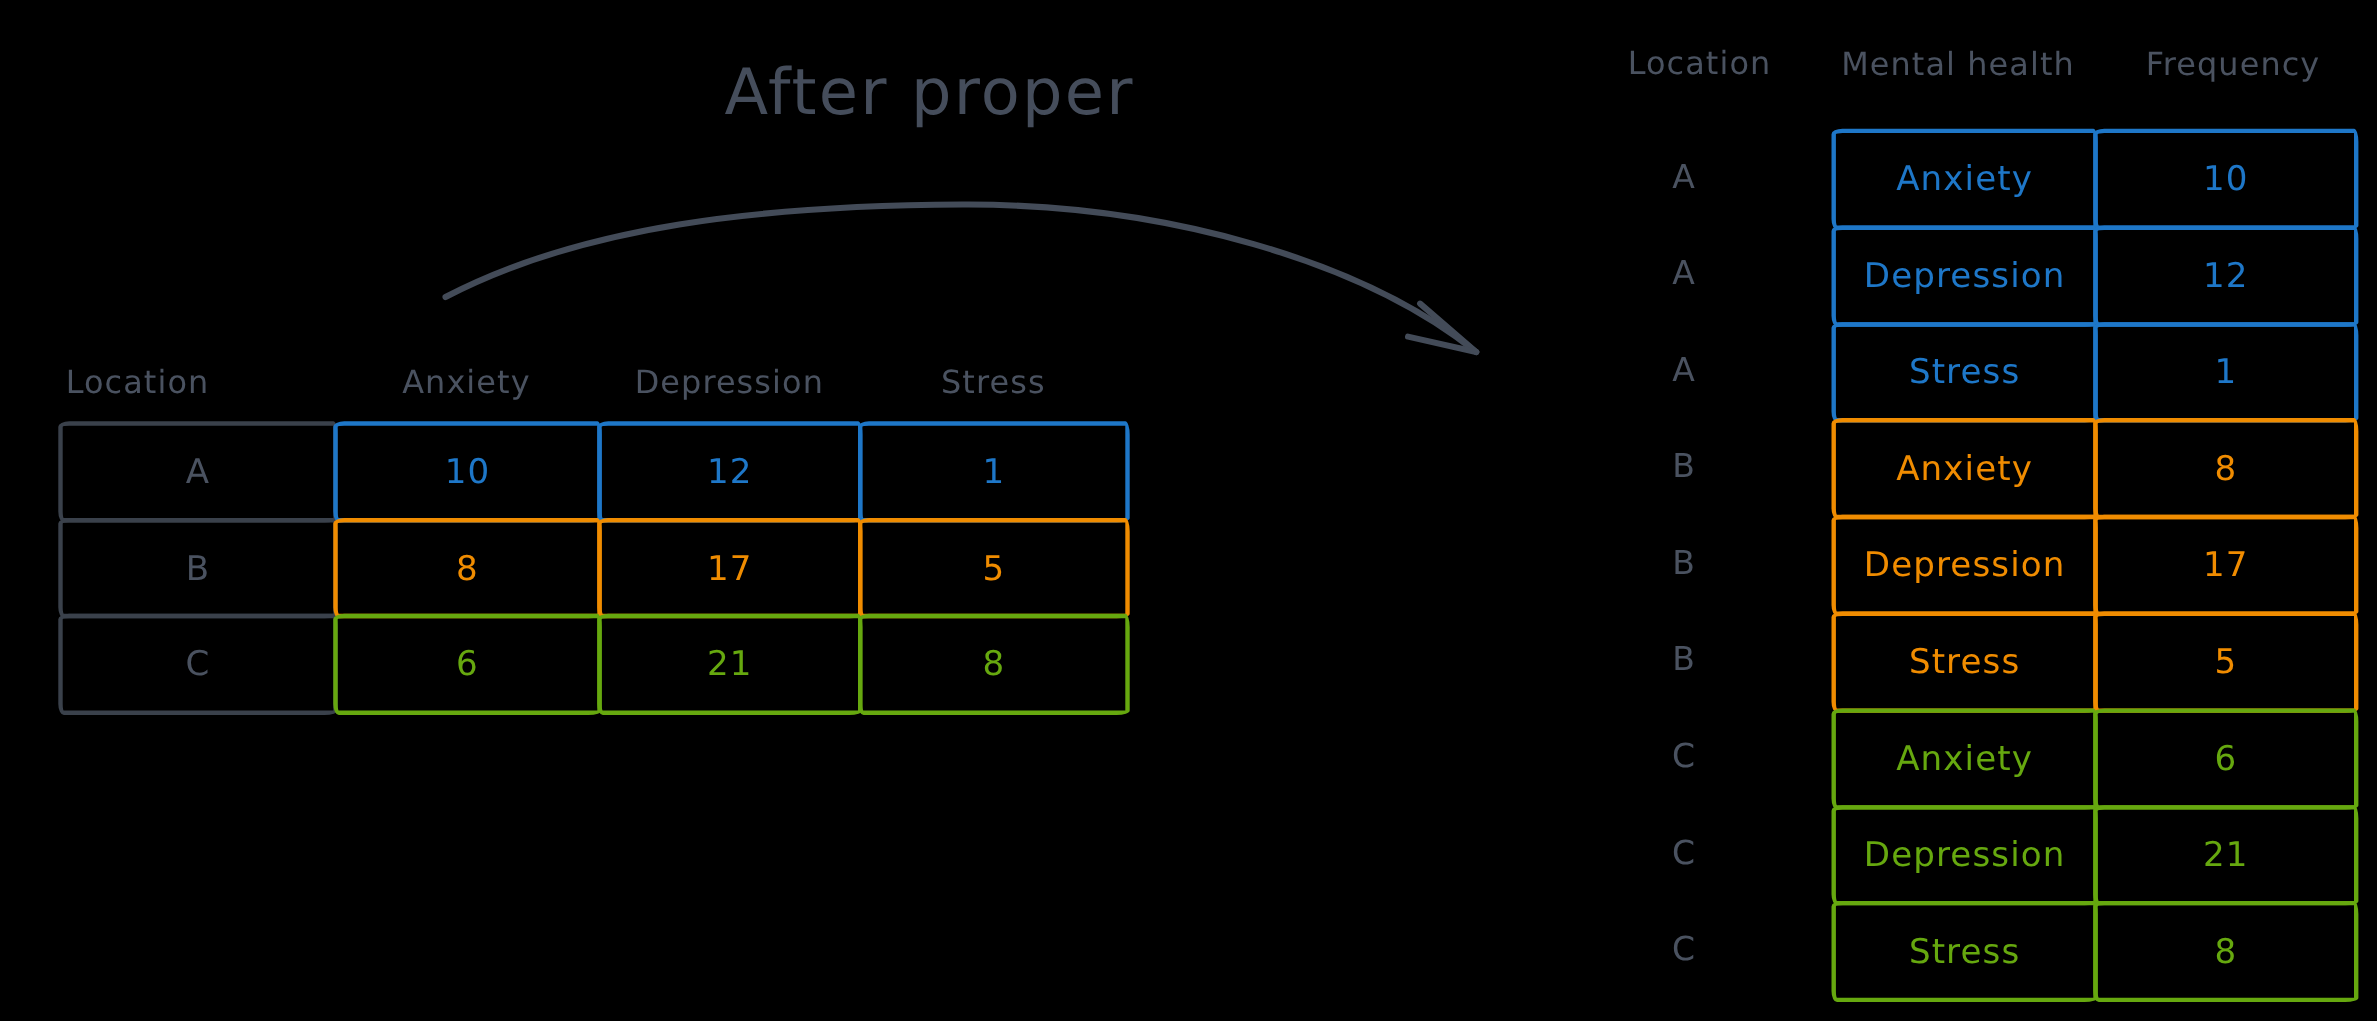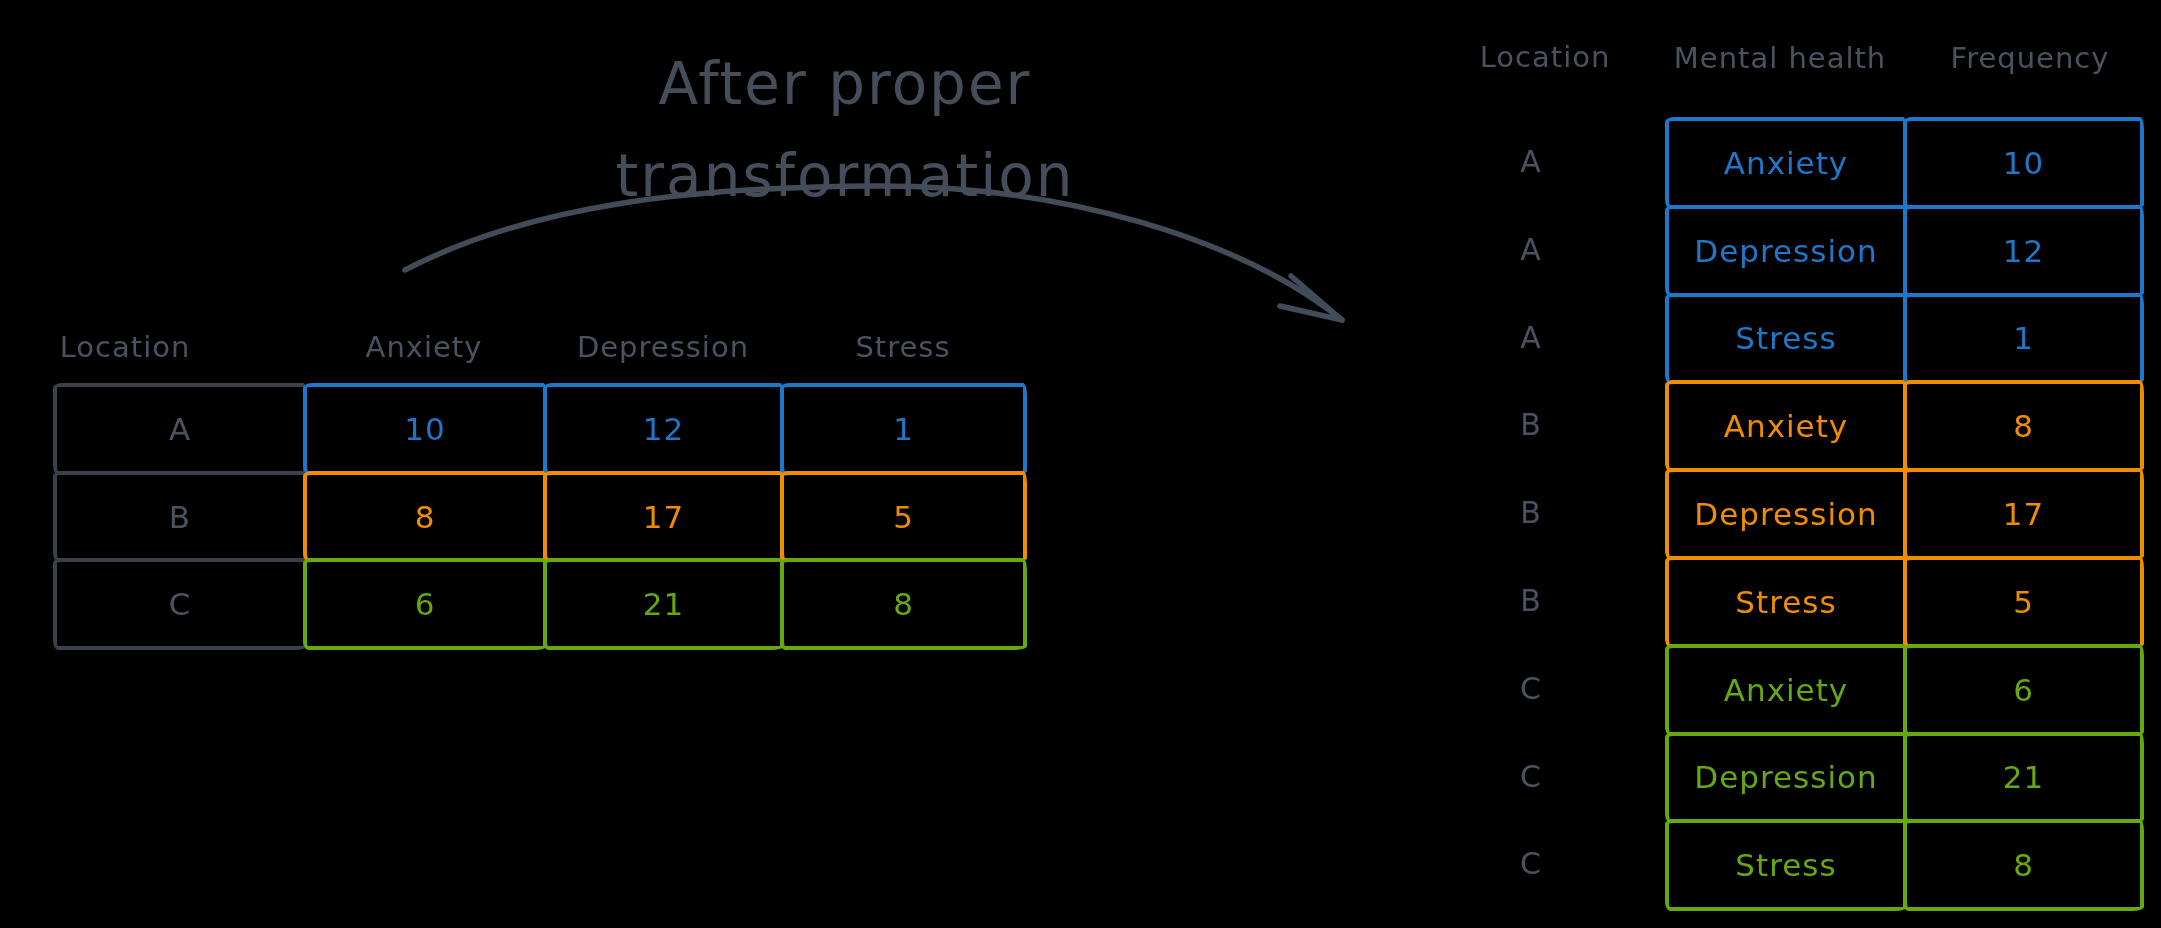--- a/index.html
+++ b/index.html
@@ -36,21 +36,20 @@
 <div class="canvas">
 
   <svg class="arrow-svg" viewBox="0 0 2161 928" xmlns="http://www.w3.org/2000/svg">
     <path d="M 405 270 C 530 205, 690 187, 875 186 C 1060 185, 1240 238, 1342 320"></path>
     <path d="M 1342 320 L 1291 276"></path>
     <path d="M 1342 320 L 1280 306"></path>
   </svg>
 
   <div class="title">
     <div>After proper</div>
-    <div>transformation</div>
   </div>
 
   <span class="th" style="left:125px;top:347px">Location</span>
   <span class="th" style="left:424px;top:347px">Anxiety</span>
   <span class="th" style="left:663px;top:347px">Depression</span>
   <span class="th" style="left:903px;top:347px">Stress</span>
 
   <span class="th" style="left:1545px;top:57px">Location</span>
   <span class="th two-line" style="left:1780px;top:58px">
     <div>Mental health</div>

